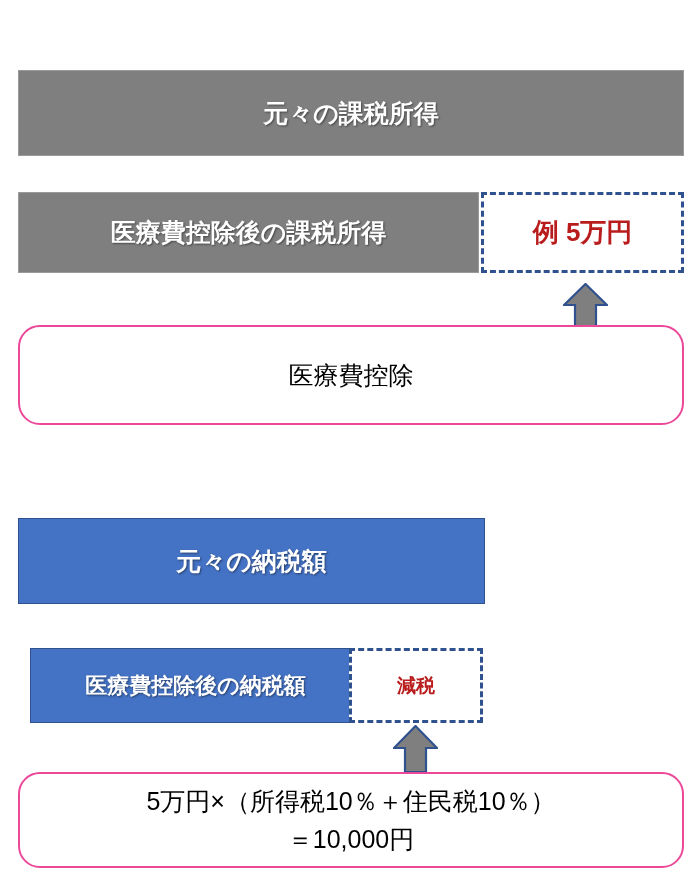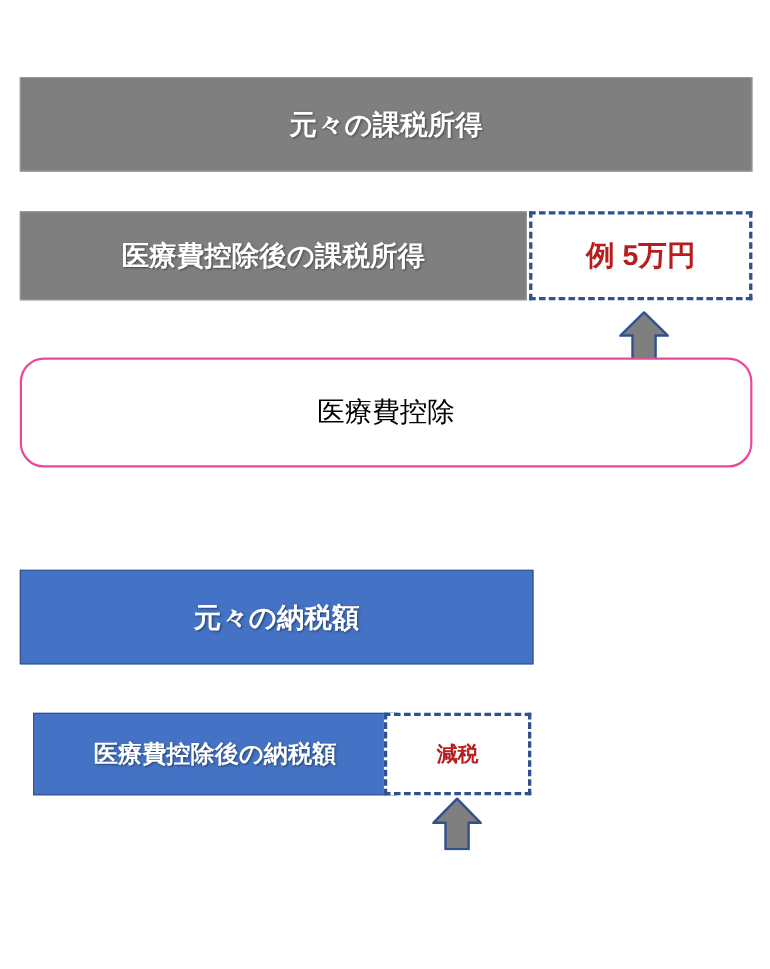--- a/index.html
+++ b/index.html
@@ -207,14 +207,18 @@
   <div class="dashed-box dashed-tax-cut">
     <span>減税</span>
   </div>
 
   <div class="arrow-up arrow-taxcut">
     <svg width="45" height="48" viewBox="0 0 45 48" xmlns="http://www.w3.org/2000/svg">
       <polygon points="22.5,1 44,23 33,23 33,47 12,47 12,23 1,23" fill="#7F7F7F" stroke="#2F528F" stroke-width="2.2" stroke-linejoin="miter"></polygon>
     </svg>
   </div>
 
+  <div class="formula-box formula-taxcut">
+    <div class="formula-line">5万円×（所得税10％＋住民税10％）</div>
+    <div class="formula-line">＝10,000円</div>
+  </div>
 
 </div>
 
 </body></html>

